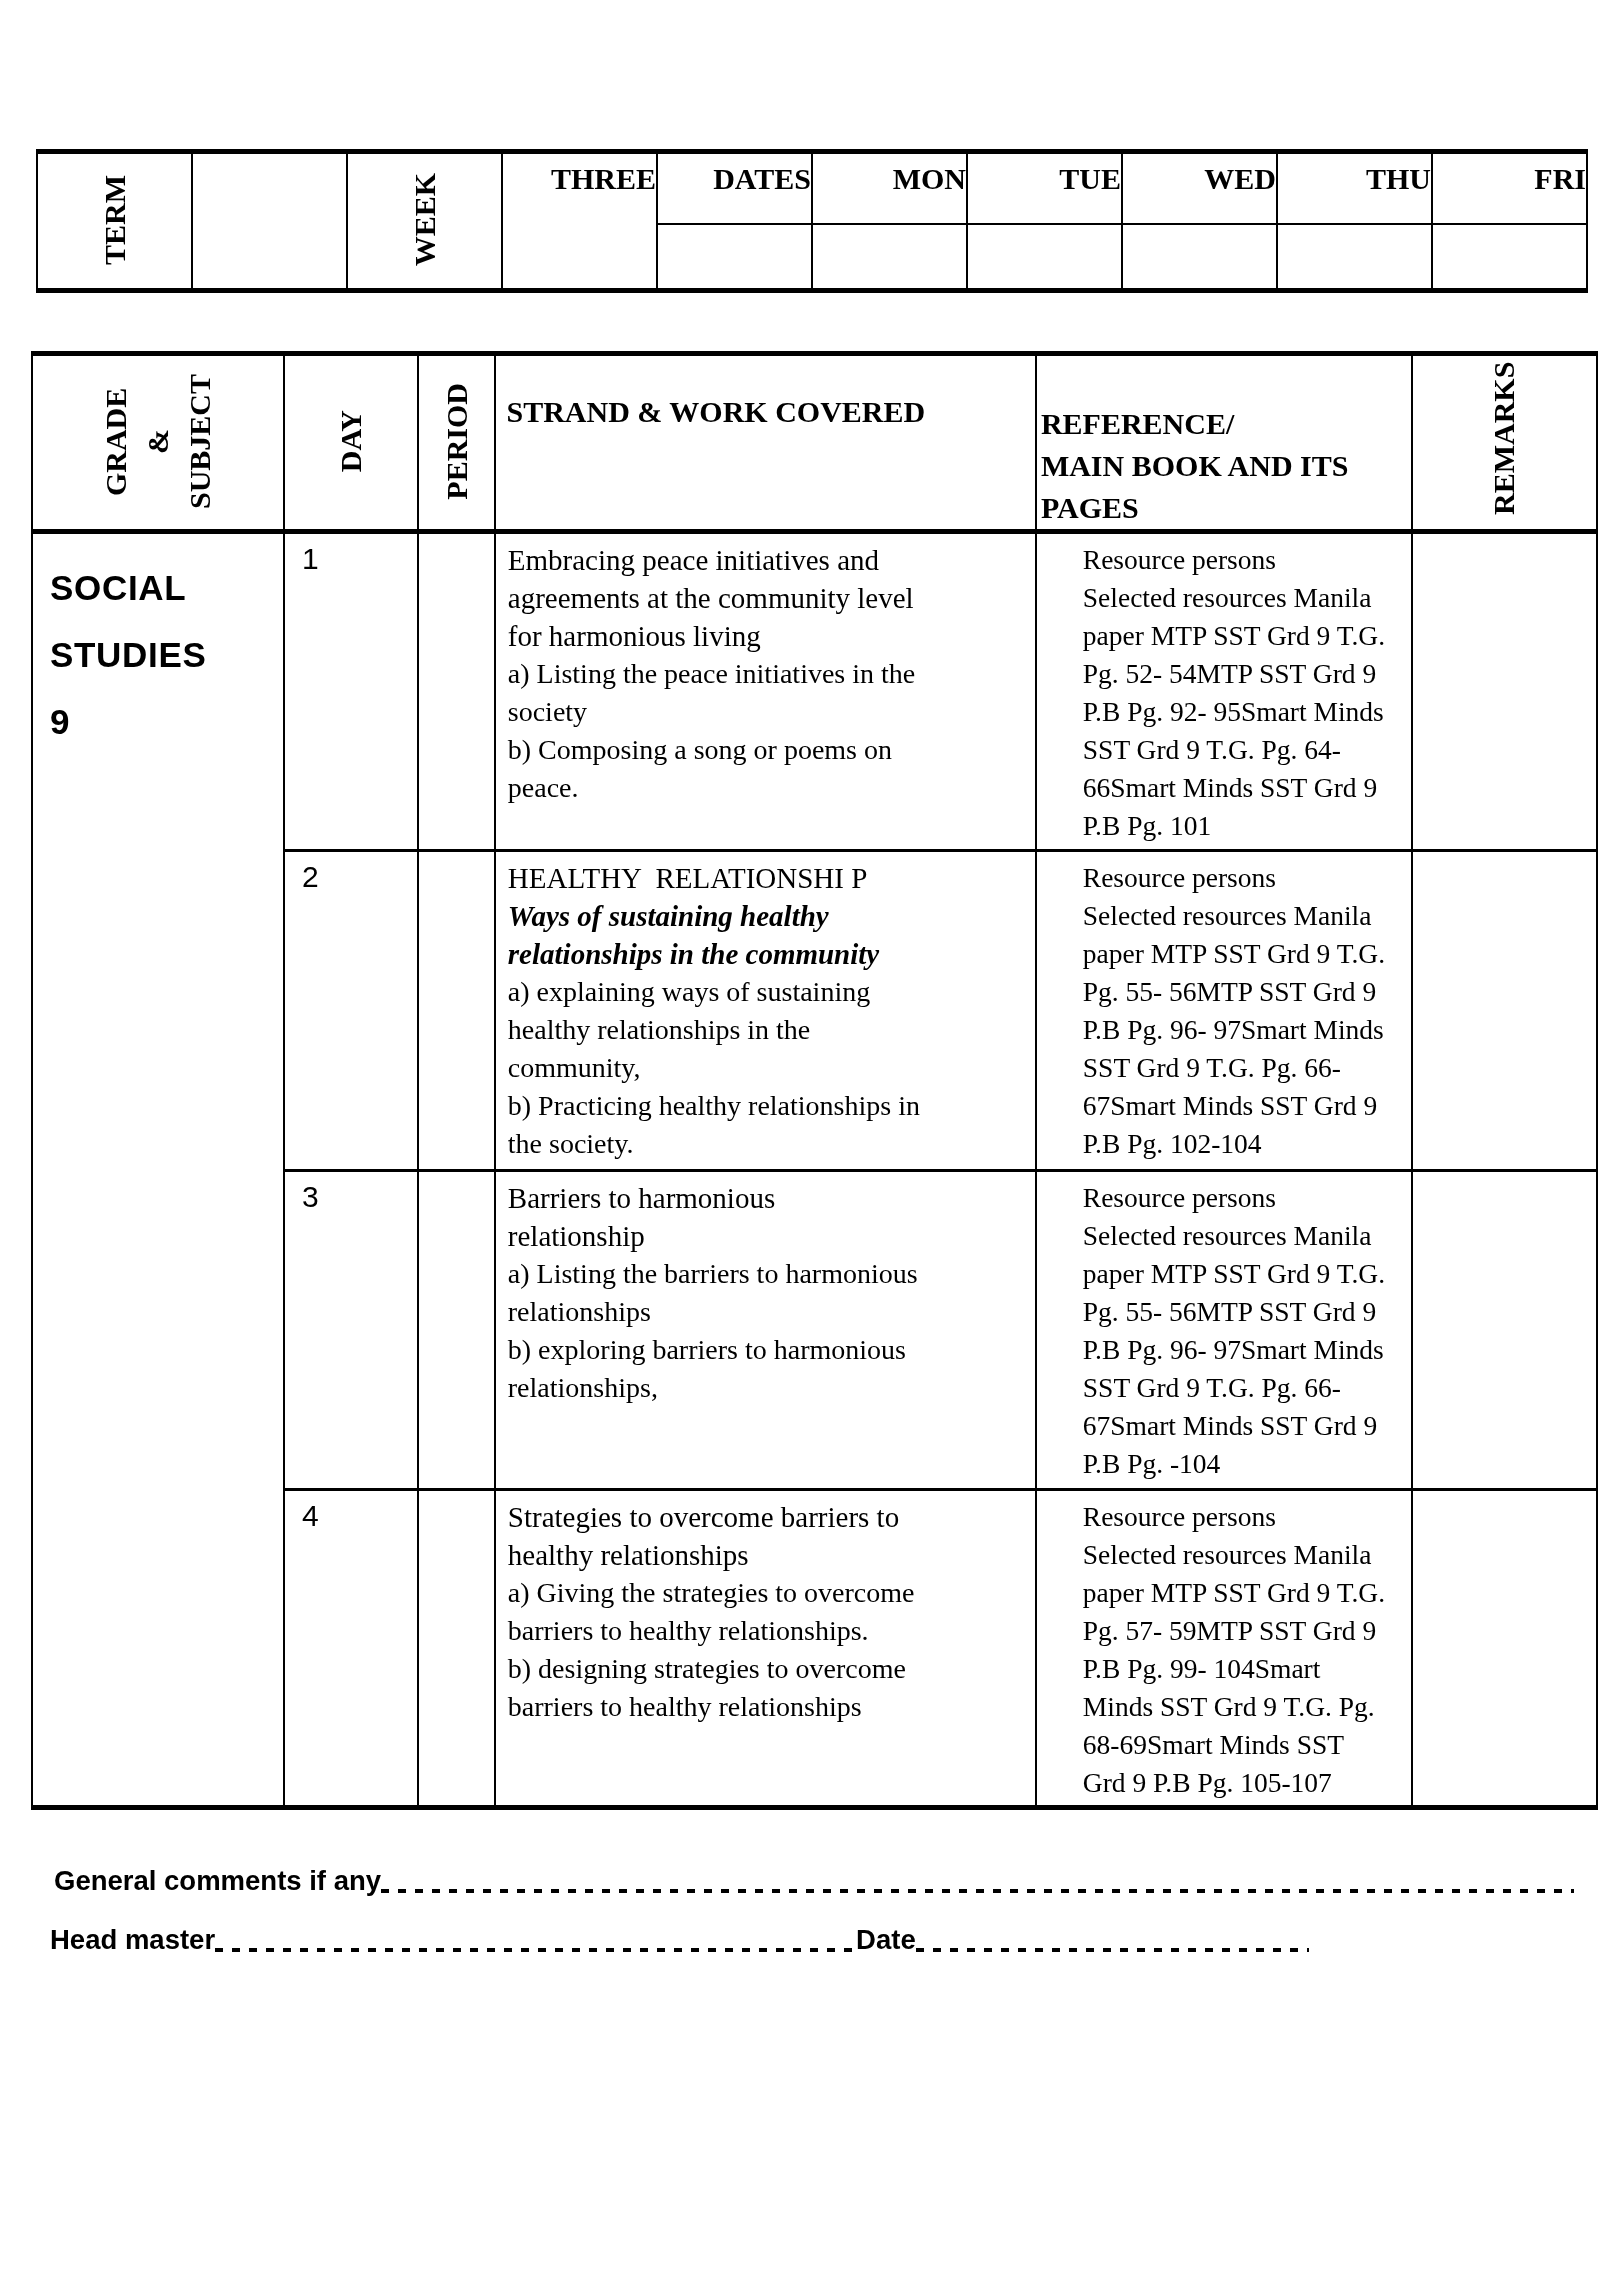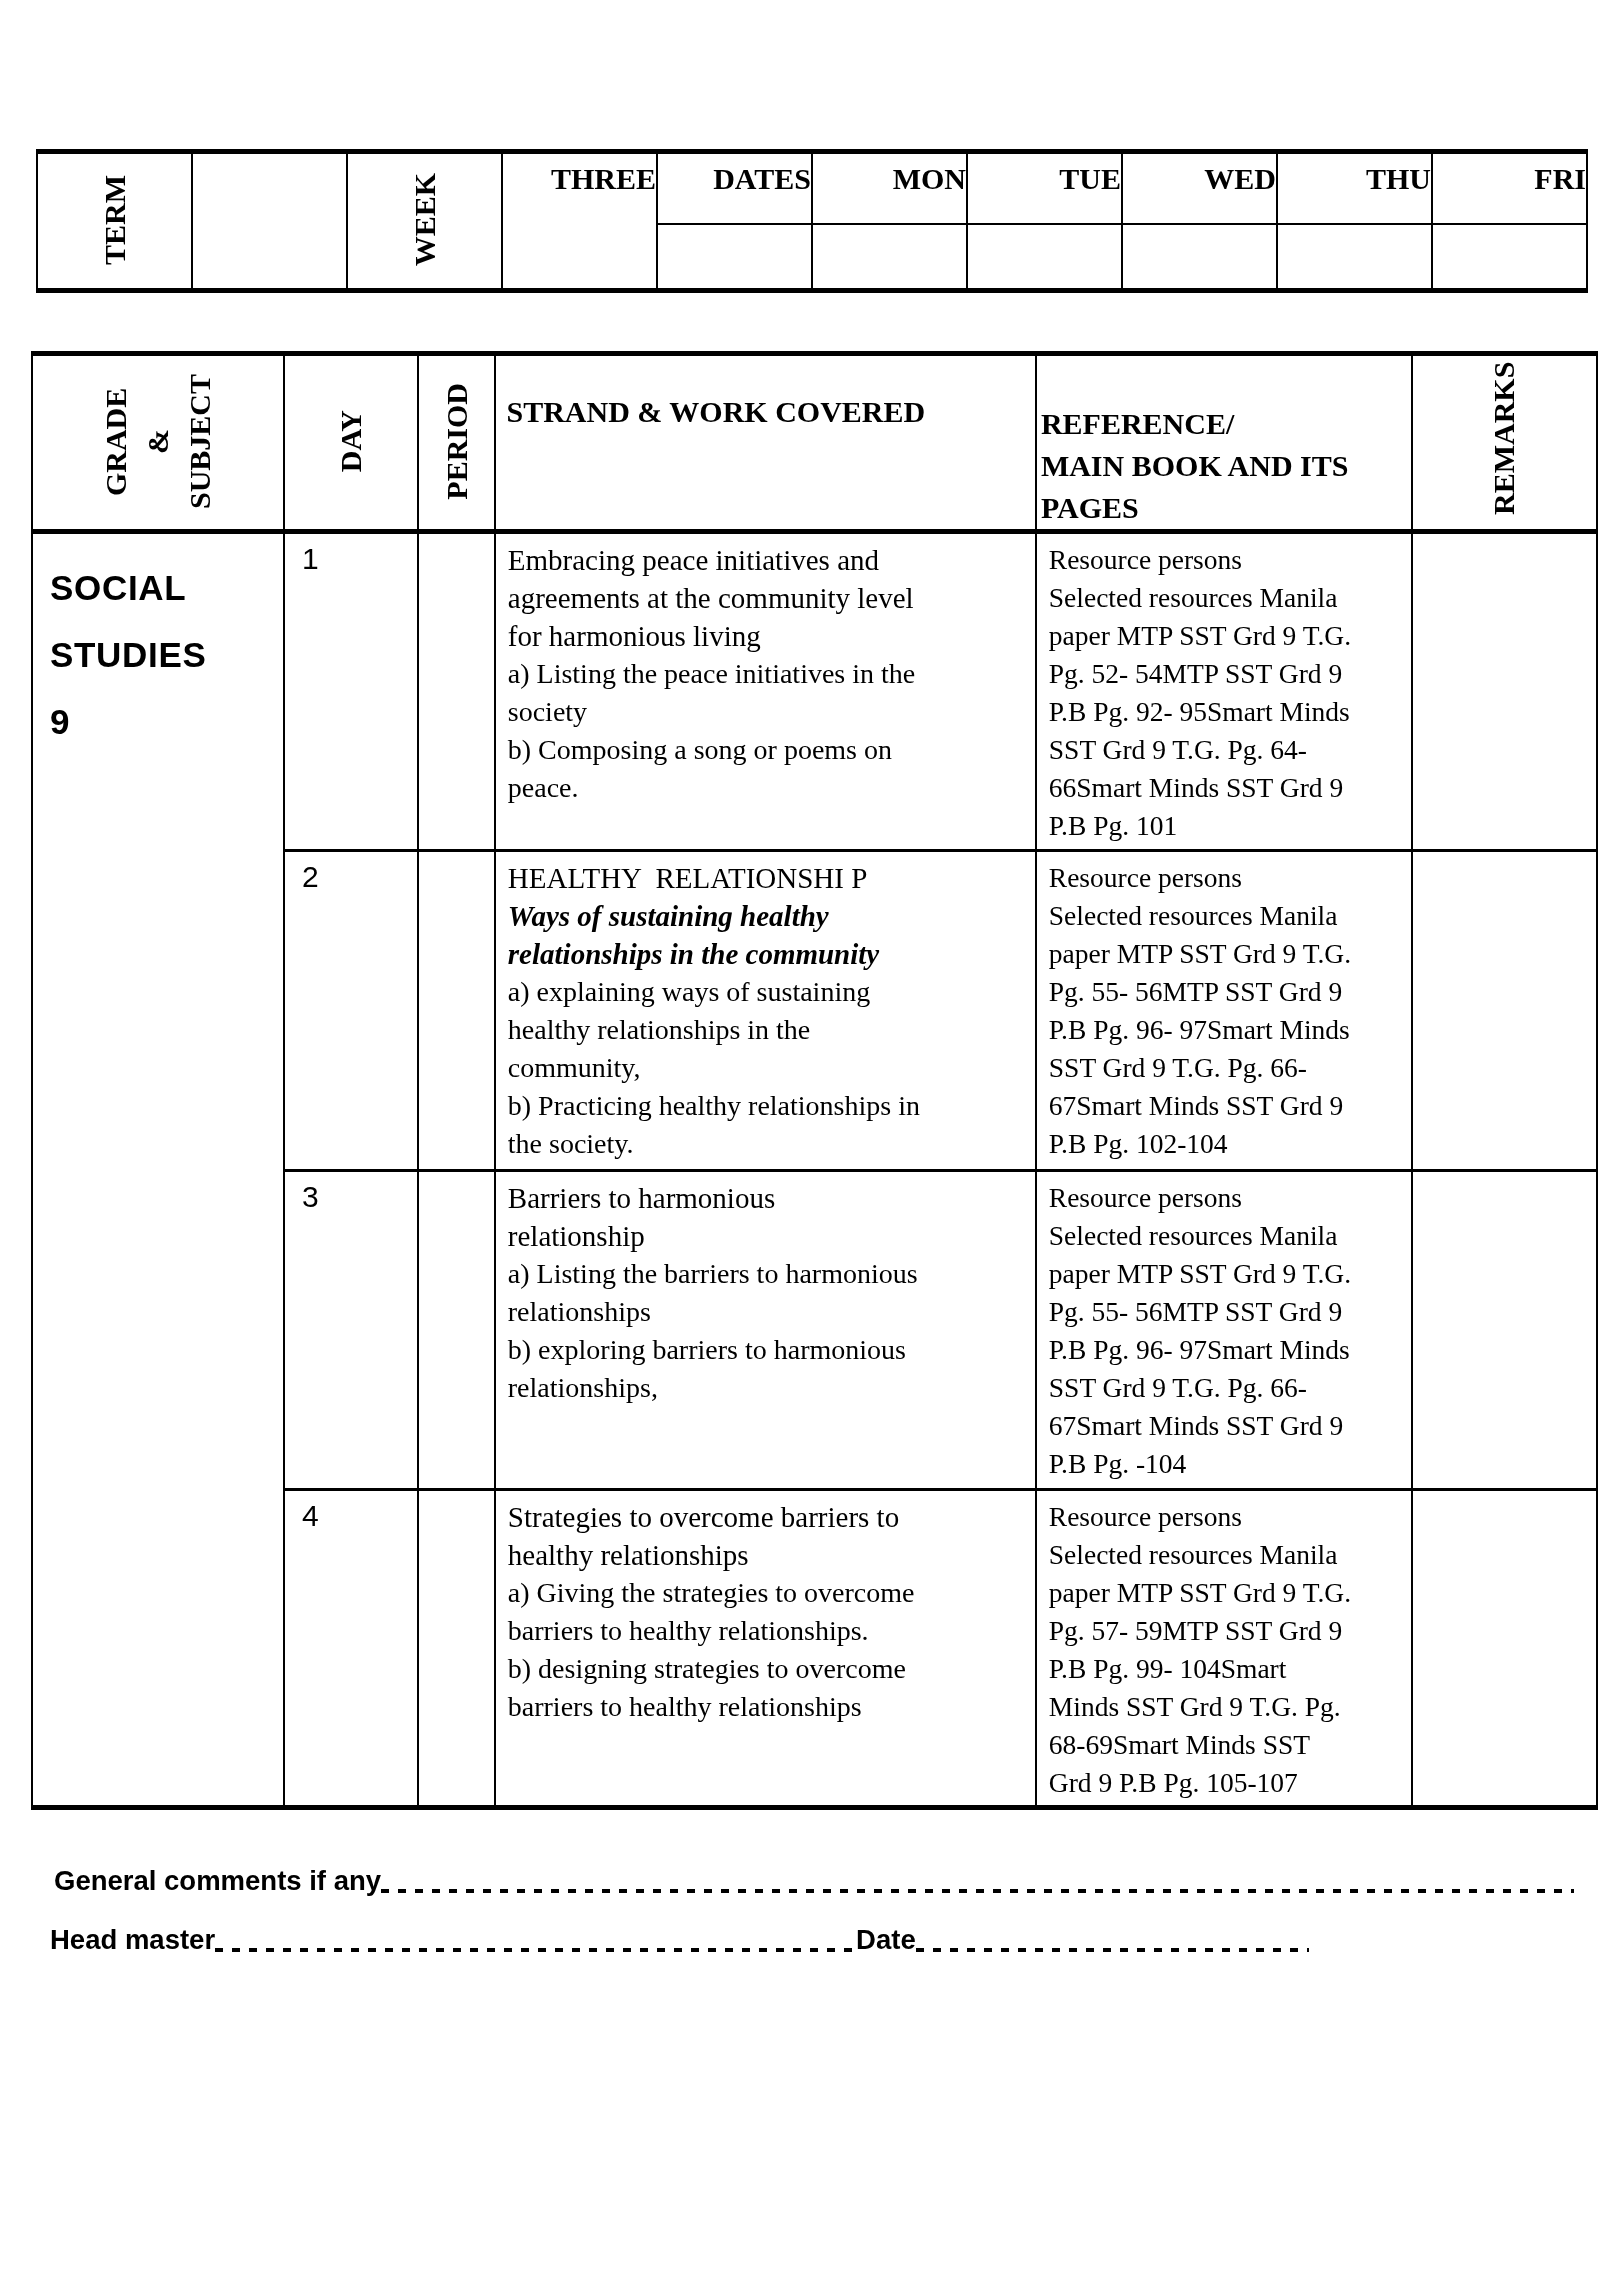--- a/index.html
+++ b/index.html
@@ -66,21 +66,21 @@
   }
   .day-cell{
     font-family:"Liberation Sans", sans-serif;
     font-size:30px;padding:7.9px 0 0 17px;
   }
   .strand-cell{padding:6.5px 13px 0 11.8px;}
   .ref-cell{padding:6.5px 5.2px 0 11.8px;}
   .strand-title{font-weight:normal;font-size:29px;line-height:38px;white-space:pre-wrap;display:block;}
   .strand-subtitle{font-weight:bold;font-style:italic;font-size:29px;line-height:38px;white-space:pre-wrap;display:block;}
   .strand-body{font-size:28px;line-height:38px;white-space:pre-wrap;display:block;}
-  .ref-text{font-size:27.5px;line-height:38px;white-space:pre-wrap;display:block;}
+  .ref-text{font-size:27.5px;line-height:38px;white-space:pre-wrap;display:block;margin-left:34px;}
   .strand-subtitle:empty,.strand-title:empty,.strand-body:empty{display:none;}
 
   
   .footer-line{
     position:absolute;display:flex;align-items:flex-end;
     font-family:"Liberation Sans", sans-serif;
     font-weight:bold;font-size:27.5px;line-height:33px;
   }
   .fl1{left:54px;top:1864px;width:1520px;}
   .fl2{left:50px;top:1923px;width:1291px;}

